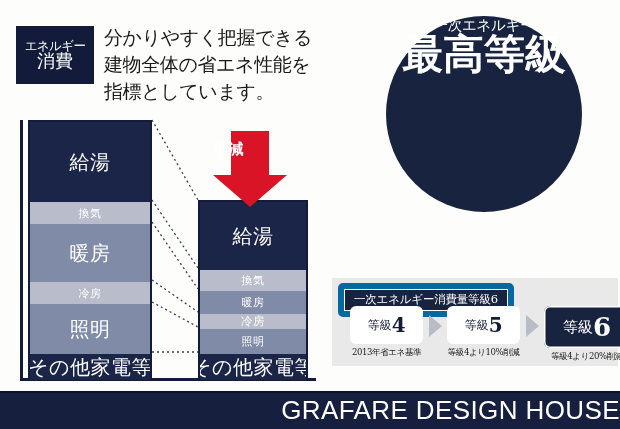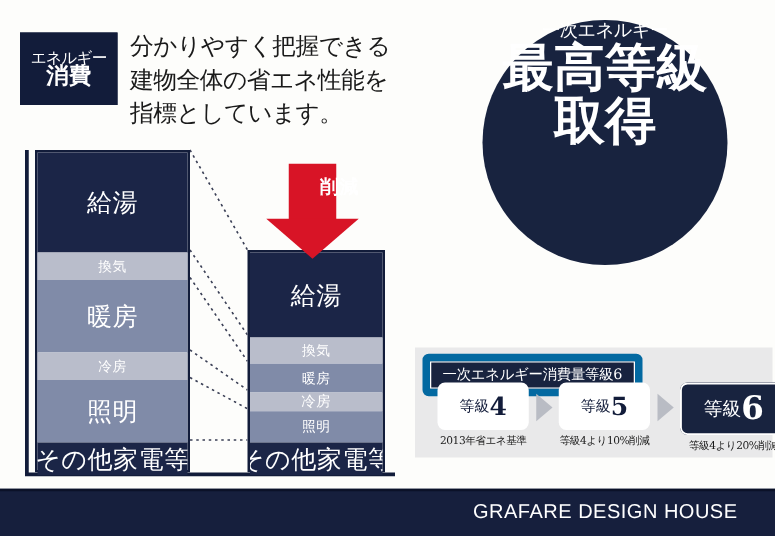--- a/index.html
+++ b/index.html
@@ -20,21 +20,21 @@
     position: absolute; left: 16px; top: 26px;
     width: 78px; height: 58px;
     background: #121c3a;
     border: 2px solid #121c3a;
     display: flex; flex-direction: column;
     align-items: center; justify-content: center;
     color: #ffffff;
     line-height: 1.05;
   }
   .badge-energy .l1 { font-size: 12.5px; letter-spacing: -0.6px; font-weight: 400; }
-  .badge-energy .l2 { font-size: 18px; font-weight: 700; letter-spacing: 0px; }
+  .badge-energy .l2 { font-size: 18px; font-weight: 400; letter-spacing: 0px; }
 
   .headline {
     position: absolute; left: 104px; top: 24px;
     width: 260px;
     font-family: "DejaVu Serif", "Liberation Serif", serif;
     font-size: 19px;
     line-height: 1.42;
     color: #1a1a1a;
     letter-spacing: -0.4px;
   }
@@ -103,21 +103,21 @@
   }
   .arrow-head {
     position: absolute; left: 0; top: 44px;
     width: 0; height: 0;
     border-left: 37px solid transparent;
     border-right: 37px solid transparent;
     border-top: 32px solid #d81426;
   }
   .arrow-label {
     position: absolute; left: 0; top: 9px; width: 74px;
-    text-align: right;
+    text-align: left;
     color: #ffffff;
     font-family: Liberation Mono, monospace;
     font-size: 15px;
     font-weight: 700;
     letter-spacing: 0.5px;
   }
 
   
   .grades {
     position: absolute; left: 332px; top: 278px;
@@ -186,23 +186,23 @@
     border-top: 2px solid #0c1densed;
     display: flex; align-items: center; justify-content: flex-end;
   }
   .footer-line {
     position: absolute; left: 0; top: 0; width: 620px; height: 2px;
     background: #0b1128;
   }
   .brand {
     color: #ffffff;
     font-family: "Liberation Sans", "DejaVu Sans", sans-serif;
-    font-size: 16px;
+    font-size: 26px;
     letter-spacing: 0.4px;
-    margin-right: 30px;
+    margin-right: 0;
   }
 </style>
 </head>
 <body>
 
 <div id="page">
 
   <div class="badge-energy">
     <div class="l1">エネルギー</div>
     <div class="l2">消費</div>
@@ -210,21 +210,20 @@
 
   <div class="headline">
     <div>分かりやすく把握できる</div>
     <div>建物全体の省エネ性能を</div>
     <div>指標としています。</div>
   </div>
 
   <div class="seal">
     <div class="s1">一次エネルギー</div>
     <div class="big1">最高等級</div>
-    <div class="big2">取得</div>
   </div>
 
   <div class="chart">
     <div class="axis-left-edge"></div>
     <div class="axis-base"></div>
 
     <svg class="connectors" width="340" height="400" viewBox="0 0 340 400">
       <g stroke="#3a3f55" stroke-width="1.3" stroke-dasharray="2,3" fill="none">
         <line x1="152" y1="120" x2="198" y2="200"></line>
         <line x1="152" y1="200" x2="198" y2="268"></line>

